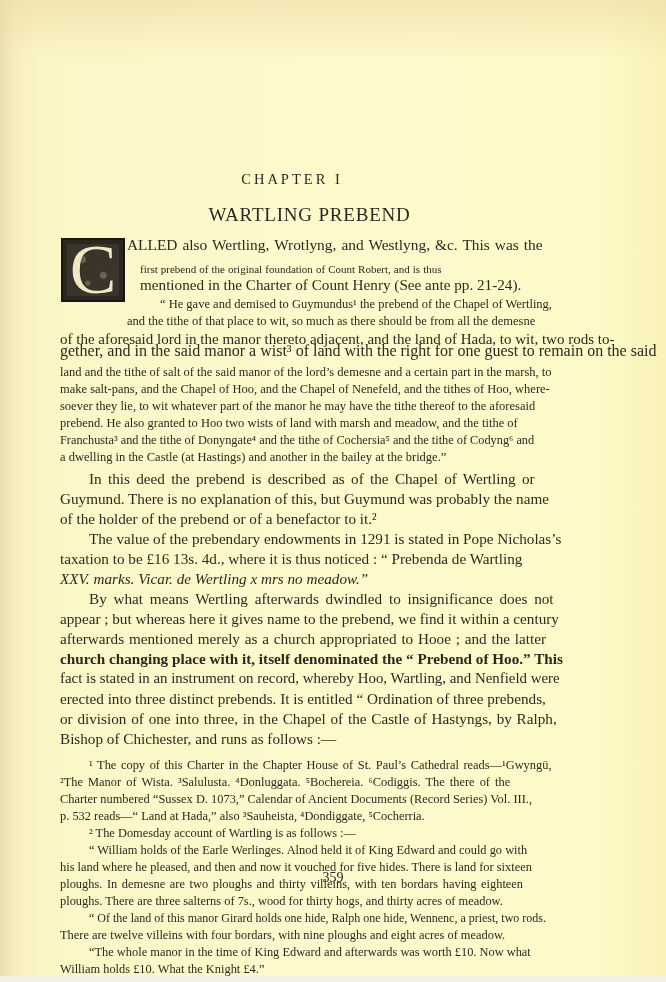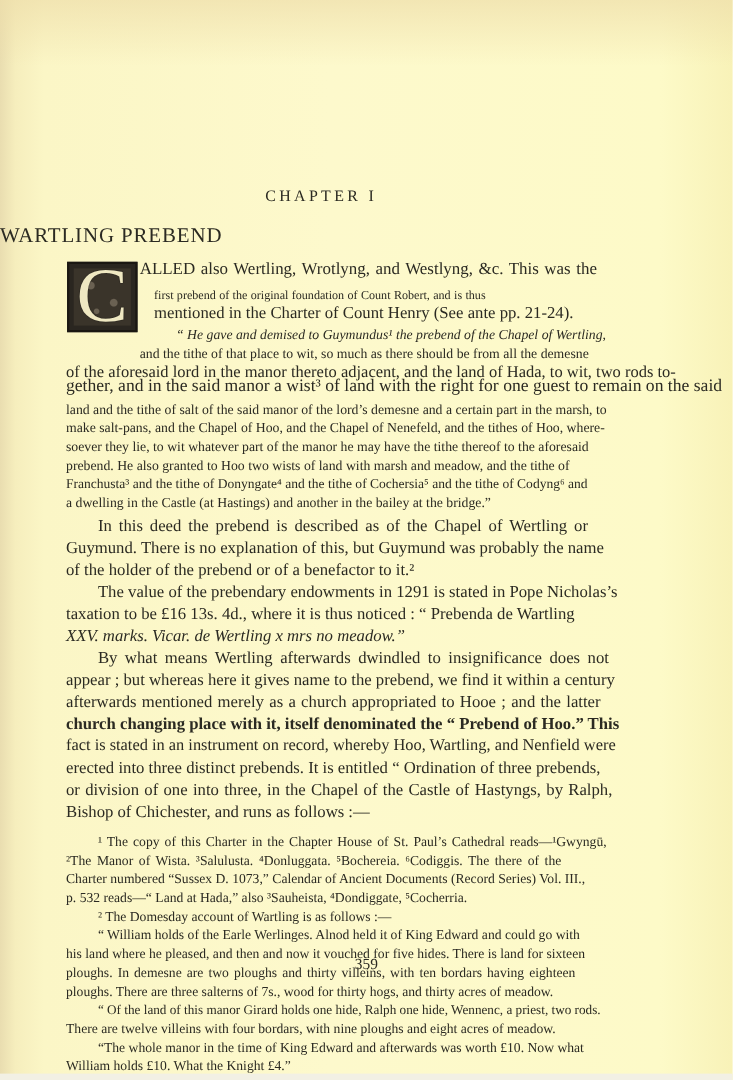--- a/index.html
+++ b/index.html
@@ -21,21 +21,21 @@
   .line {
     position: absolute; white-space: nowrap;
     font-family: "Liberation Serif", "DejaVu Serif", serif;
   }
   .chapter-label {
     position: absolute; top: 171px; left: 0; width: 584px; text-align: center;
     font-size: 14.5px; letter-spacing: 3px;
     font-family: "Liberation Serif", serif;
   }
   .chapter-title {
-    position: absolute; top: 204px; left: 0; width: 619px; text-align: left;
+    position: absolute; top: 204px; left: 0; width: 619px; text-align: center;
     font-size: 19px; letter-spacing: 0.8px;
     font-family: "Liberation Serif", serif;
   }
   .dropcap {
     position: absolute; left: 61px; top: 238px; width: 64px; height: 64px;
     background: #2a2620; box-sizing: border-box; border: 2px solid #1a1712;
   }
   .dropcap .inner {
     position: absolute; left: 4px; top: 4px; right: 4px; bottom: 4px;
     background:
@@ -67,21 +67,21 @@
 
 <div class="dropcap">
   <div class="inner"></div>
   <div class="letter">C</div>
 </div>
 
 <div class="line body-text" style="top:236px; left:127px; font-size:15.4px; word-spacing:1.2px;">ALLED also Wertling, Wrotlyng, and Westlyng, &amp;c.  This was the</div>
 <div class="line body-text" style="top:263px; left:140px; font-size:11px; word-spacing:0.3px;">first prebend of the original foundation of Count Robert, and is thus</div>
 <div class="line body-text" style="top:276px; left:140px; font-size:15.2px;">mentioned in the Charter of Count Henry (See ante pp. 21-24).</div>
 
-<div class="line quote-text" style="top:297px; left:160px; font-size:12.5px;font-style:italic;">“ He gave and demised to Guymundus¹ the prebend of the Chapel of Wertling,</div>
+<div class="line quote-text" style="top:297px; left:160px; font-size:12.5px;">“ He gave and demised to Guymundus¹ the prebend of the Chapel of Wertling,</div>
 <div class="line quote-text" style="top:314px; left:127px; font-size:12.5px;">and the tithe of that place to wit, so much as there should be from all the demesne</div>
 <div class="line quote-text" style="top:331px; left:60px; font-size:15px;">of the aforesaid lord in the manor thereto adjacent, and the land of Hada, to wit, two rods to-</div>
 <div class="line quote-text" style="top:342px; left:60px; font-size:16px;">gether, and in the said manor a wist³ of land with the right for one guest to remain on the said</div>
 <div class="line quote-text" style="top:365px; left:60px; font-size:12.5px;">land and the tithe of salt of the said manor of the lord’s demesne and a certain part in the marsh, to</div>
 <div class="line quote-text" style="top:382px; left:60px; font-size:12.5px;">make salt-pans, and the Chapel of Hoo, and the Chapel of Nenefeld, and the tithes of Hoo, where-</div>
 <div class="line quote-text" style="top:399px; left:60px; font-size:12.5px;">soever they lie, to wit whatever part of the manor he may have the tithe thereof to the aforesaid</div>
 <div class="line quote-text" style="top:416px; left:60px; font-size:12.5px;">prebend.  He also granted to Hoo two wists of land with marsh and meadow, and the tithe of</div>
 <div class="line quote-text" style="top:433px; left:60px; font-size:12.3px;">Franchusta³ and the tithe of Donyngate⁴ and the tithe of Cochersia⁵ and the tithe of Codyng⁶ and</div>
 <div class="line quote-text" style="top:450px; left:60px; font-size:12.5px;">a dwelling in the Castle (at Hastings) and another in the bailey at the bridge.”</div>
 

